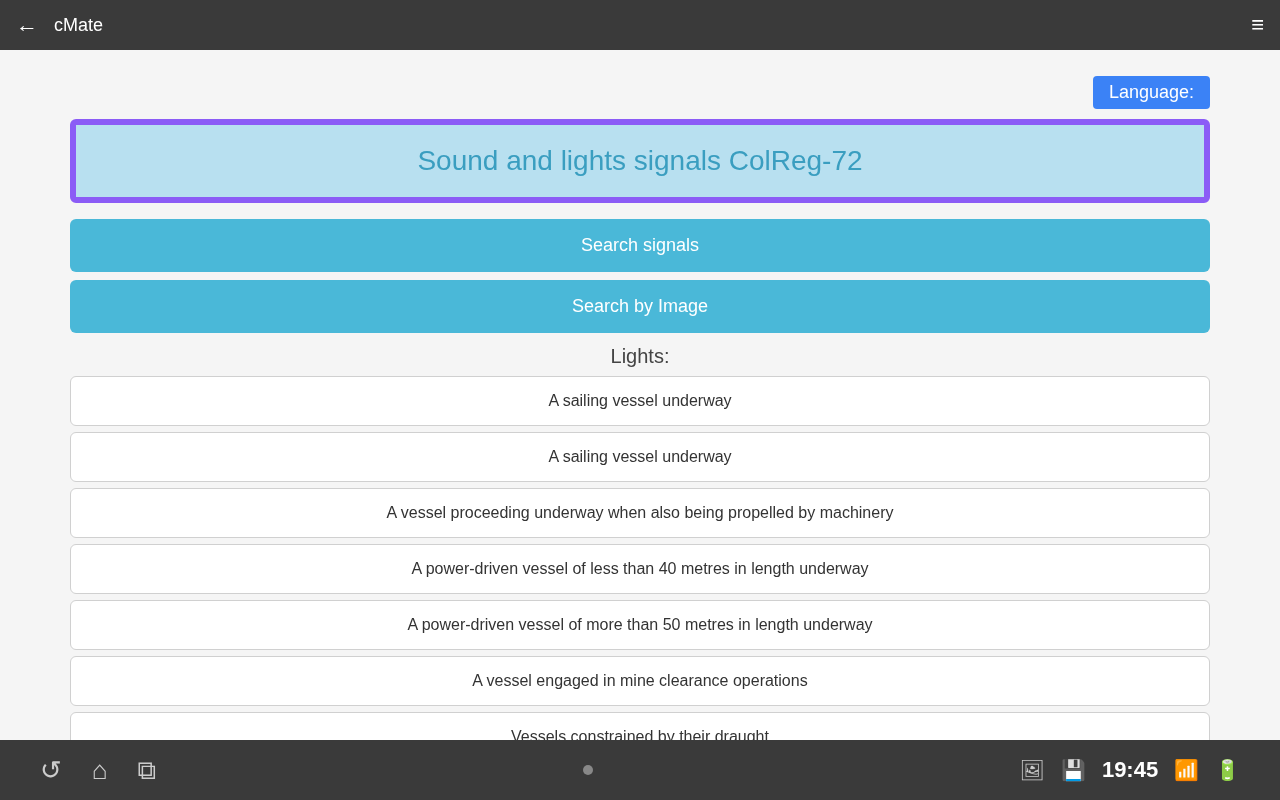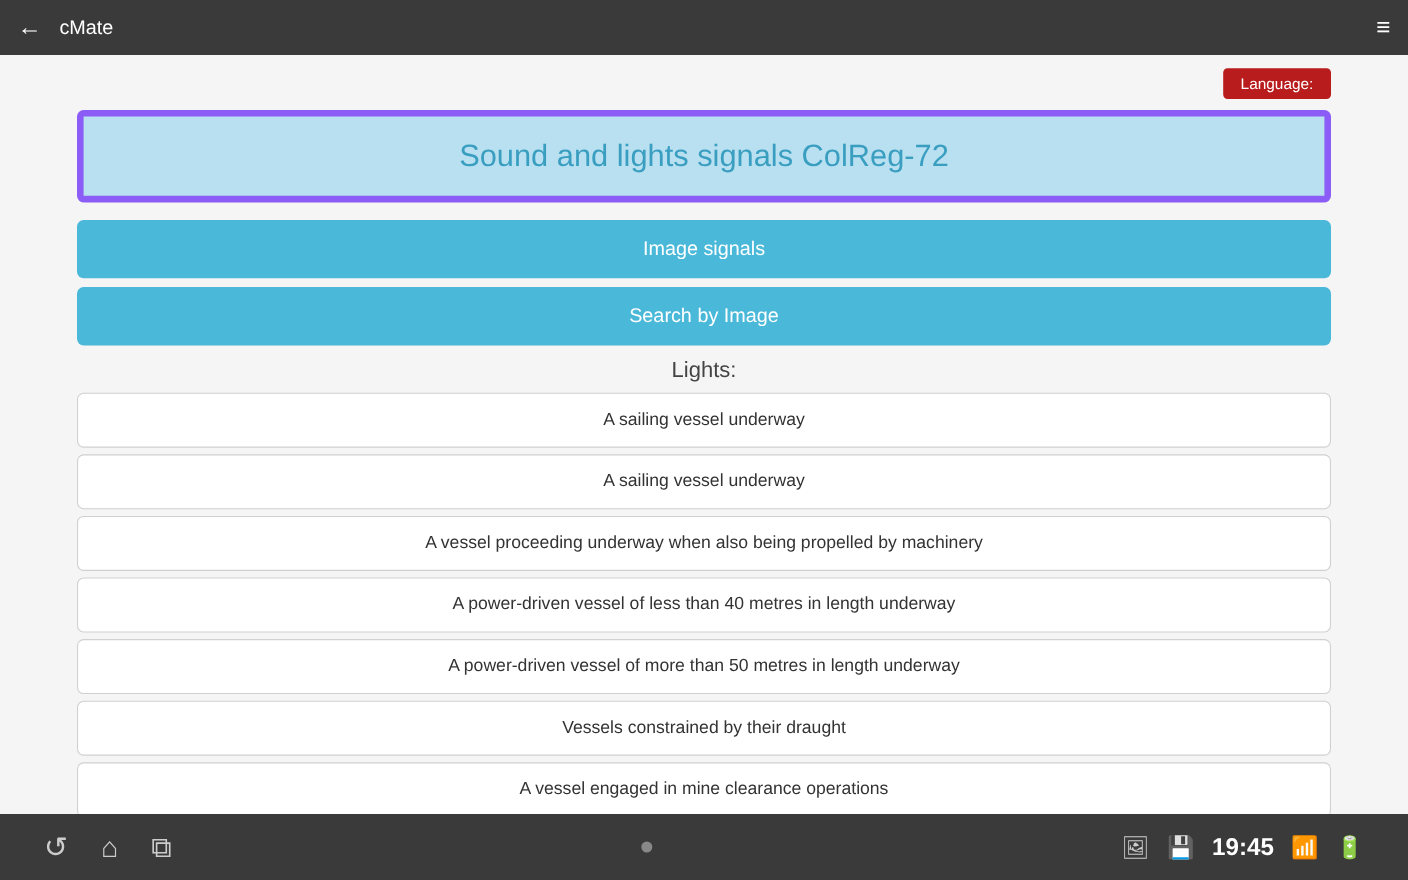--- a/index.html
+++ b/index.html
@@ -56,27 +56,28 @@
     }
 
     
     #language-row {
       display: flex;
       justify-content: flex-end;
       margin-bottom: 10px;
     }
 
     #language-button {
-      background-color: #b91c1c;
+      background-color: #3b82f6;
       color: white;
       border: none;
       border-radius: 4px;
       padding: 6px 16px;
-      font-size: 14px;
-      cursor: pointer;
+      font-size: 18px;
+      cursor: pointer;
+      margin-top: 14px;
     }
 
     
     #title-card {
       background-color: #b8e0f0;
       border: 6px solid #8b5cf6;
       border-radius: 6px;
       text-align: center;
       padding: 20px 10px;
       margin-bottom: 16px;
@@ -184,32 +185,32 @@
 <div id="content">
 
   <div id="language-row">
     <button id="language-button">Language:</button>
   </div>
 
   <div id="title-card">
     <span id="main-title">Sound and lights signals ColReg-72</span>
   </div>
 
-  <button class="action-btn">Image signals</button>
+  <button class="action-btn">Search signals</button>
   <button class="action-btn">Search by Image</button>
 
   <div id="lights-label">Lights:</div>
 
   <button class="list-item">A sailing vessel underway</button>
   <button class="list-item">A sailing vessel underway</button>
   <button class="list-item">A vessel proceeding underway when also being propelled by machinery</button>
   <button class="list-item">A power-driven vessel of less than 40 metres in length underway</button>
   <button class="list-item">A power-driven vessel of more than 50 metres in length underway</button>
+  <button class="list-item">A vessel engaged in mine clearance operations</button>
   <button class="list-item">Vessels constrained by their draught</button>
-  <button class="list-item">A vessel engaged in mine clearance operations</button>
   <button class="list-item">A vessel when engaged in trawling</button>
 
 </div>
 
 <div id="bottom-bar">
   <div class="bottom-nav-group">
     <span class="bottom-icon">↺</span>
     <span class="bottom-icon">⌂</span>
     <span class="bottom-icon">⧉</span>
   </div>

